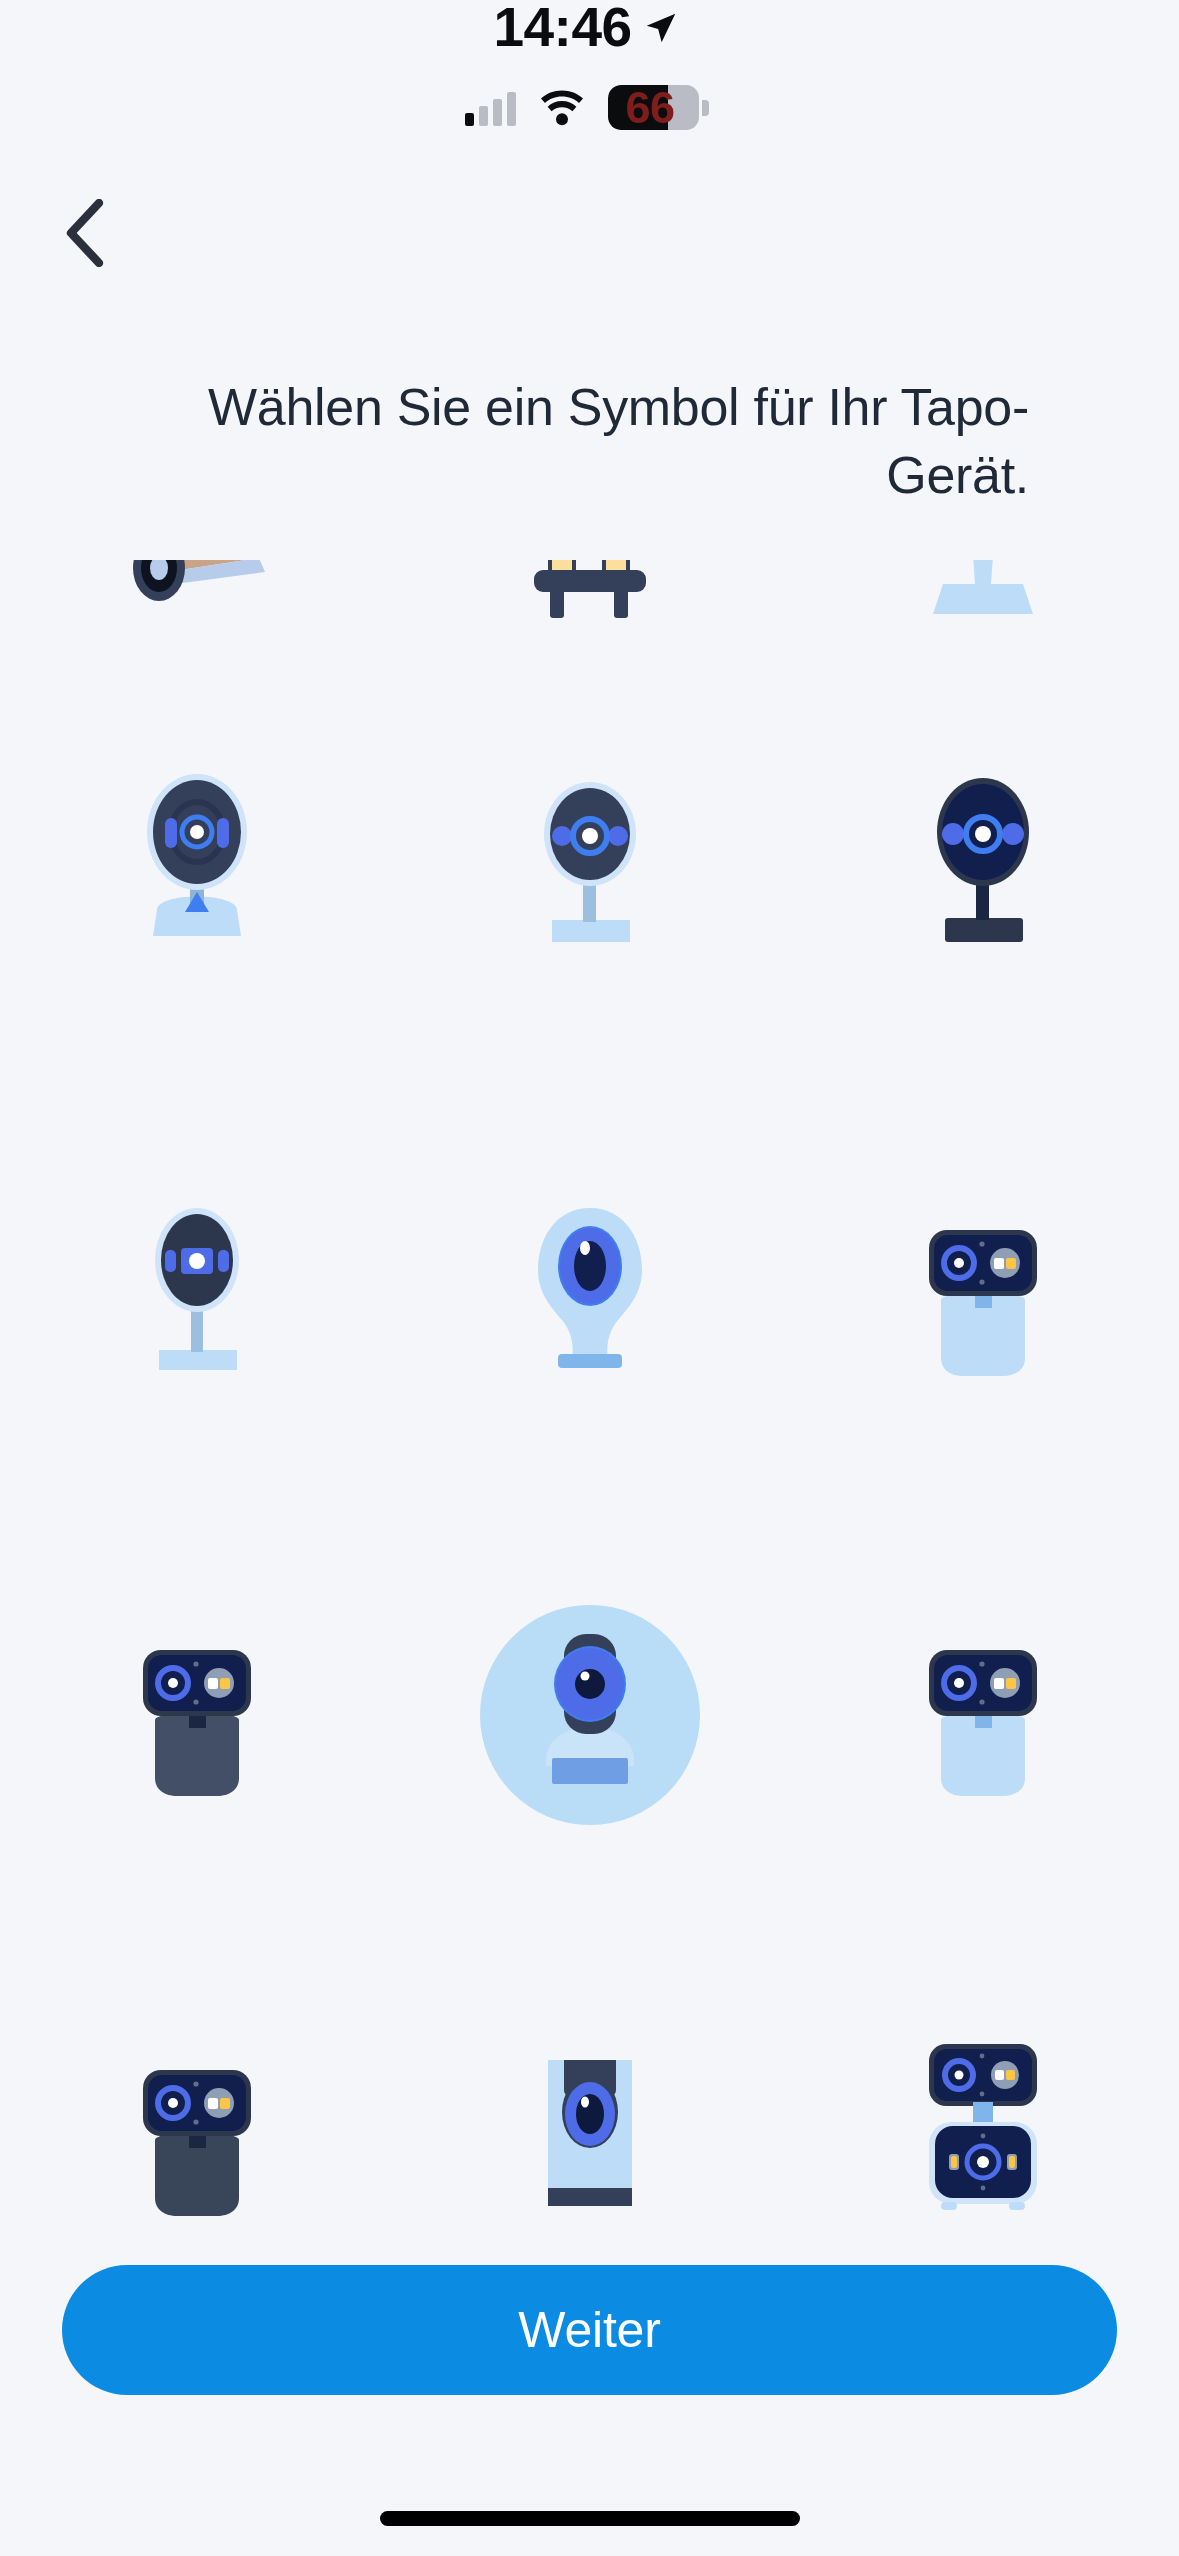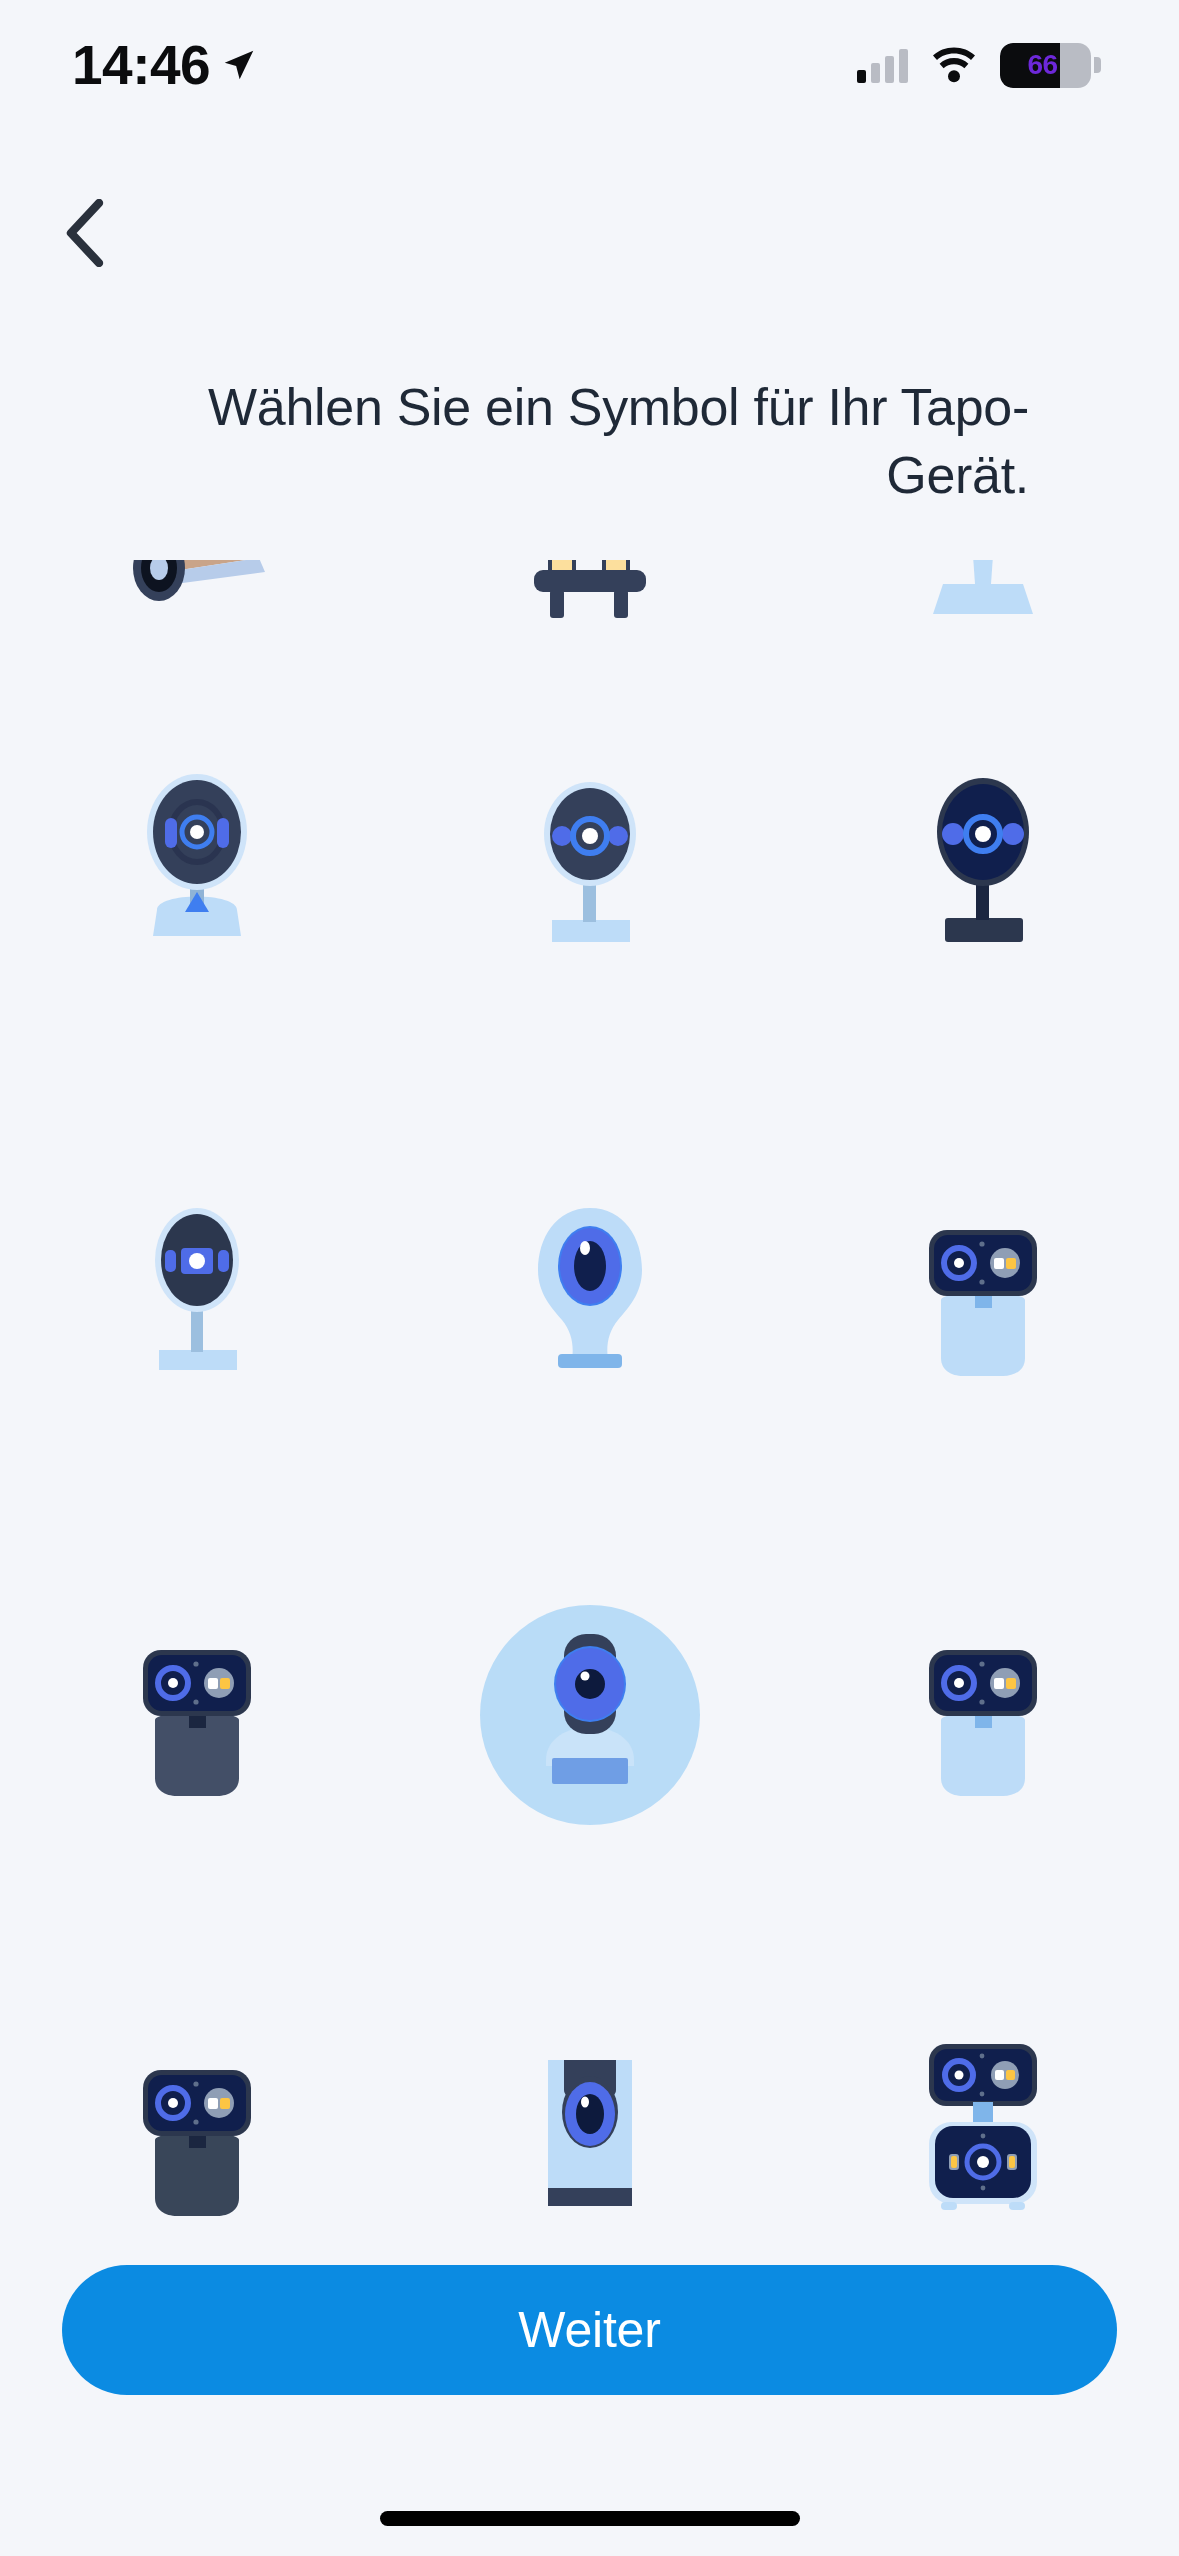--- a/index.html
+++ b/index.html
@@ -9,20 +9,21 @@
     font-family:"Liberation Sans", sans-serif;
     overflow:hidden;
     position:relative;
   }
 
   
   .statusbar{
     position:absolute; top:0; left:0; width:1179px; height:130px;
     display:flex; align-items:center; justify-content:space-between;
     padding:0 78px 0 72px;
+    flex-direction:column;
   }
   .sb-left{ display:flex; align-items:center; gap:10px; }
   .sb-time{ font-size:55px; font-weight:600; color:#0b0c0e; letter-spacing:-0.5px; line-height:1; }
   .sb-right{ display:flex; align-items:center; gap:22px; }
 
   .loc-arrow{ width:38px; height:38px; display:block; }
   .bars{ display:flex; align-items:flex-end; gap:5px; height:36px; }
   .bars i{ display:block; width:9px; border-radius:2px; background:#b9bcc4; }
   .bars i.on{ background:#0b0c0e; }
   .bars i:nth-child(1){ height:13px; }
@@ -36,21 +37,21 @@
     position:relative; width:91px; height:45px; border-radius:13px;
     background:#b9bcc4; overflow:hidden;
     display:flex; align-items:center;
   }
   .battery .fill{
     position:absolute; left:0; top:0; bottom:0; width:66%;
     background:#0b0c0e; border-radius:13px 0 0 13px;
   }
   .battery .pct{
     position:relative; z-index:2; width:100%; text-align:center;
-    font-size:28px; font-weight:700; color:#6d28d9; letter-spacing:-0.5px;
+    font-size:45px; font-weight:700; color:#7f1d1d; letter-spacing:-0.5px;
     padding-right:6px;
   }
   .battery-tip{
     width:7px; height:16px; border-radius:0 4px 4px 0;
     background:#b9bcc4; margin-left:3px;
   }
   .batt-wrap{ display:flex; align-items:center; }
 
   
   .navbar{

